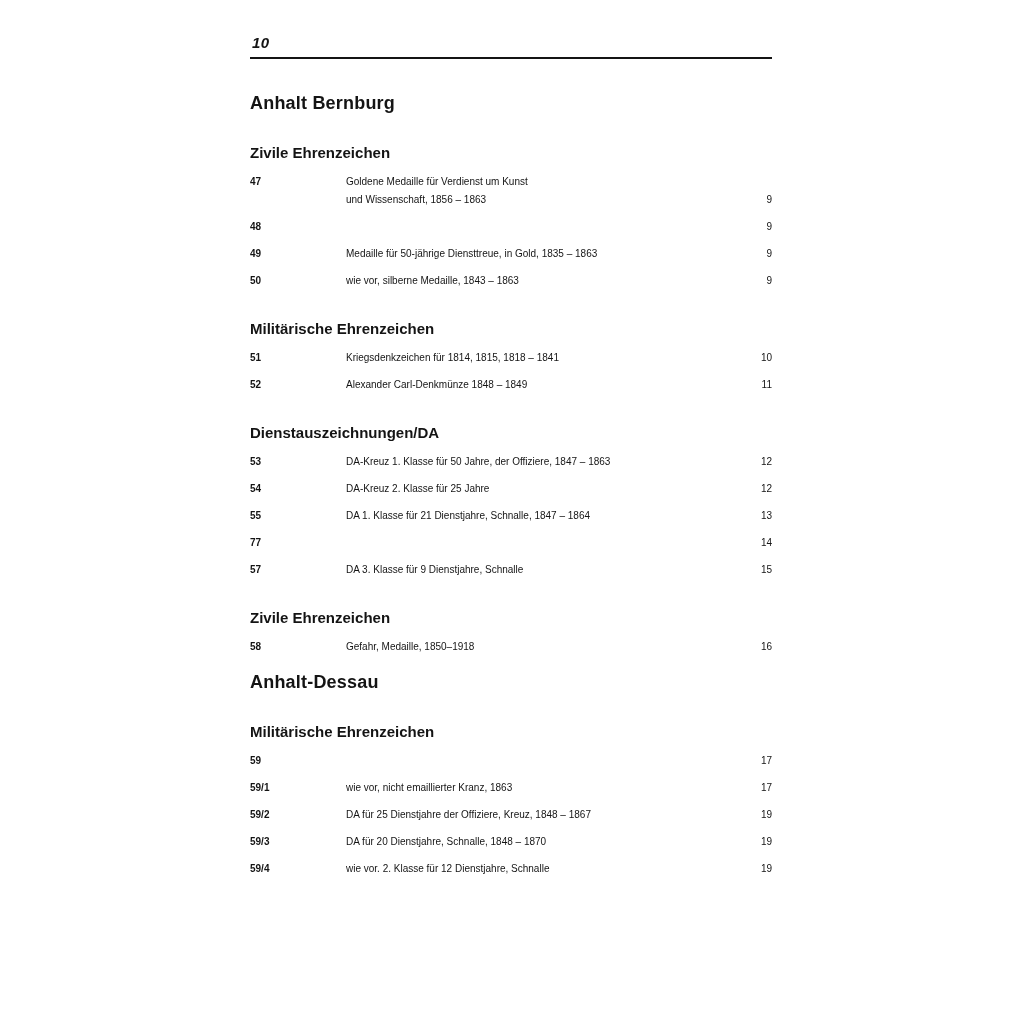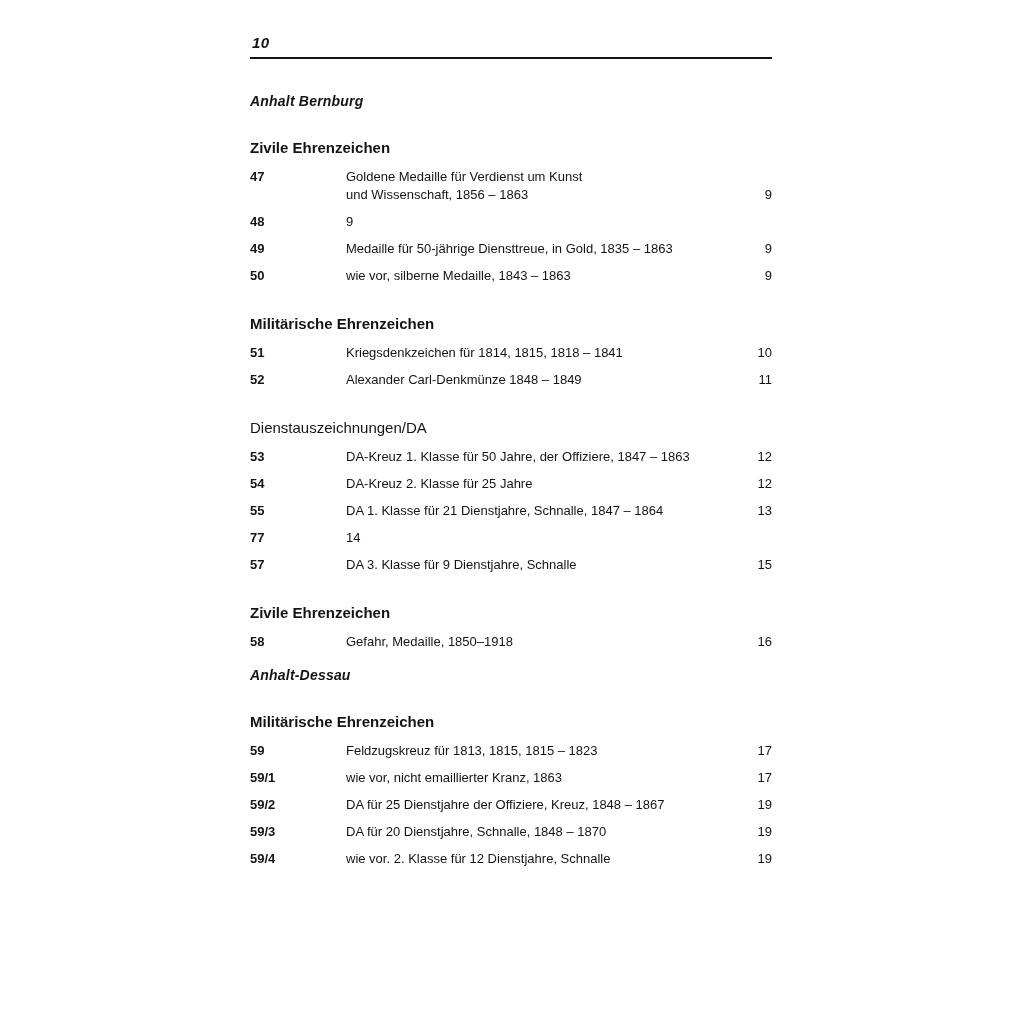--- a/index.html
+++ b/index.html
@@ -33,41 +33,41 @@
     font-weight: bold;
     margin: 0 0 6px 2px;
     letter-spacing: 0.3px;
   }
   .rule {
     border-top: 2px solid #141414;
     height: 0;
     margin: 0 0 34px 0;
   }
   .section-title {
-    font-size: 14px;
-    font-weight: bold;
-    font-style: italic;
+    font-size: 18px;
+    font-weight: bold;
     letter-spacing: 0.2px;
     margin: 16px 0 22px 0;
   }
   .group-title {
     font-size: 15px;
     font-weight: bold;
     margin: 30px 0 12px 0;
   }
   .group-title.regular {
-    font-weight: normal;
+    font-weight: bold;
     font-size: 15px;
   }
   .entry {
     display: flex;
     align-items: flex-end;
-    font-size: 13px;
+    font-size: 10px;
     line-height: 18px;
     margin-bottom: 9px;
+    justify-content: space-between;
   }
   .entry-num {
     width: 96px;
     flex: 0 0 96px;
     font-weight: bold;
     align-self: flex-start;
   }
   .entry-desc {
     flex: 1 1 auto;
     padding-right: 10px;
@@ -172,23 +172,20 @@
               <div class="entry-line">Gefahr, Medaille, 1850–1918</div>
             </div>
             <div class="entry-page">16</div>
           </div>
         </section>
         <section class="section">
           <div class="section-title">Anhalt-Dessau</div>
           <div class="group-title">Militärische Ehrenzeichen</div>
           <div class="entry">
             <div class="entry-num">59</div>
-            <div class="entry-desc">
-              <div class="entry-line">Feldzugskreuz für 1813, 1815, 1815 – 1823</div>
-            </div>
             <div class="entry-page">17</div>
           </div>
           <div class="entry">
             <div class="entry-num">59/1</div>
             <div class="entry-desc">
               <div class="entry-line">wie vor, nicht emaillierter Kranz, 1863</div>
             </div>
             <div class="entry-page">17</div>
           </div>
           <div class="entry">

